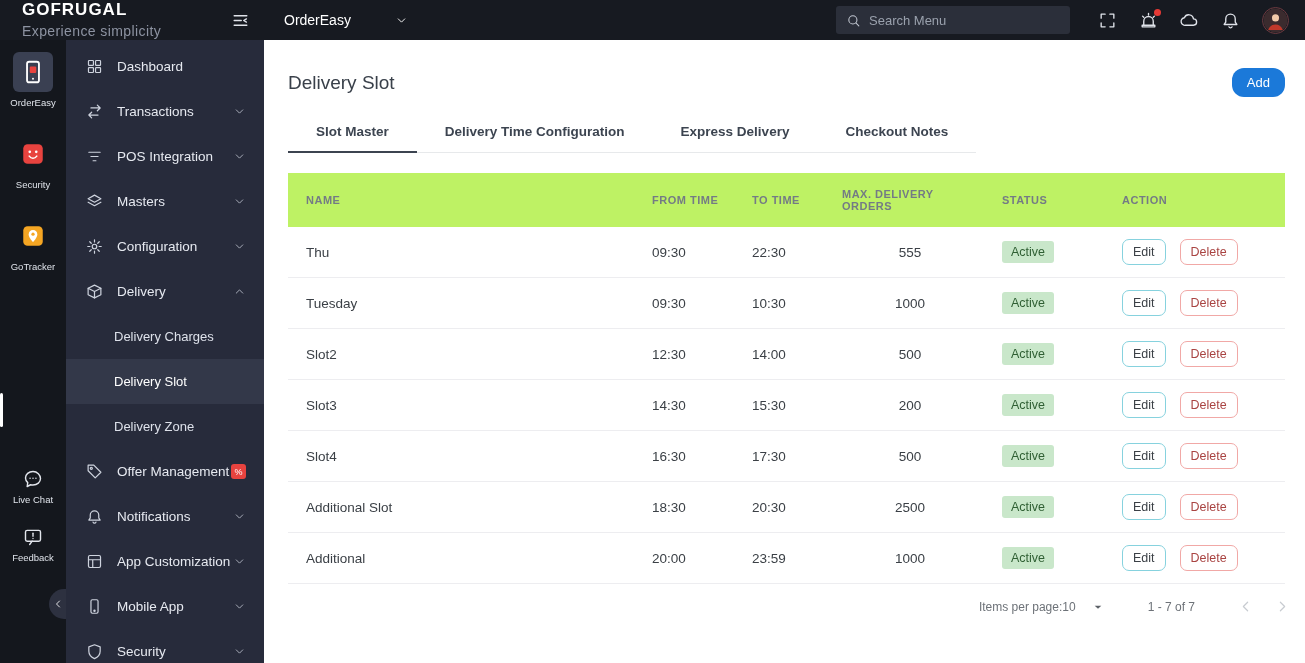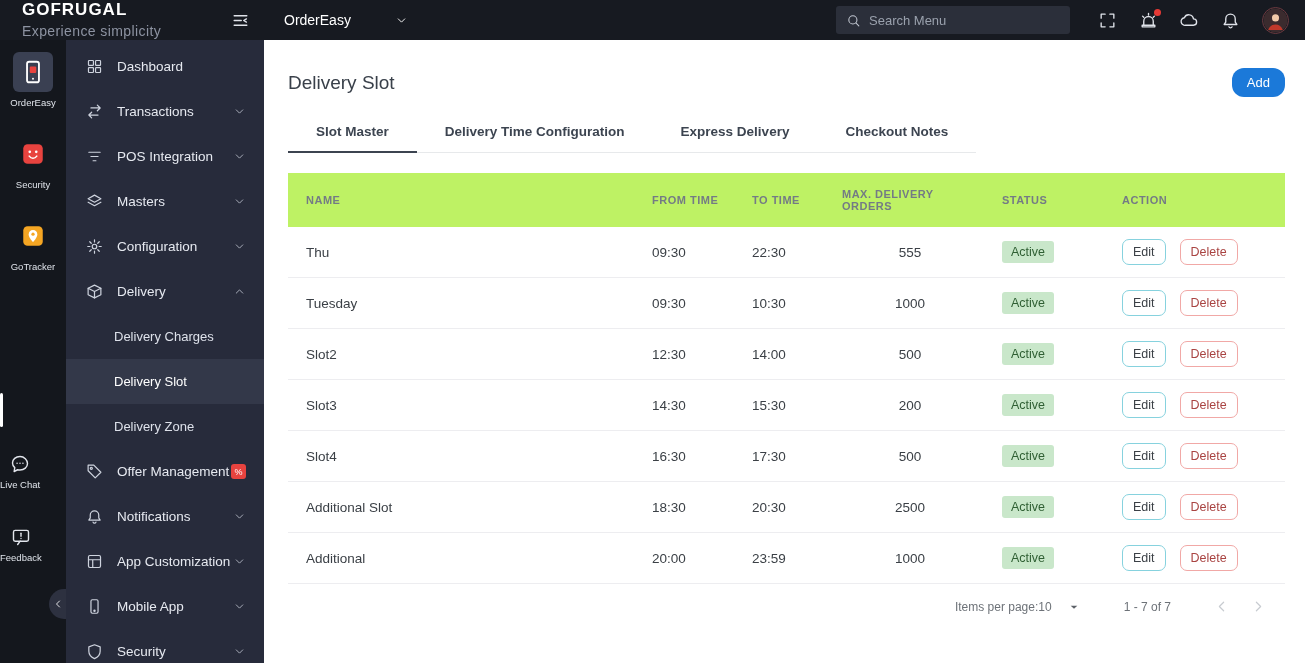--- a/index.html
+++ b/index.html
@@ -65,21 +65,21 @@
 .th-to,.td-to{width:90px}
 .th-max,.td-max{width:160px}
 .th-status,.td-status{width:120px}
 .th-action,.td-action{width:175px}
 .c-center{text-align:center}
 .badge-active{display:inline-block;background:#c9e7ca;color:#2f5f33;font-size:12.5px;padding:4px 9px;border-radius:3px}
 .btn{background:#fff;border-radius:7px;font-size:12.5px;padding:5px 10px;font-family:"Liberation Sans",sans-serif;cursor:pointer}
 .btn-edit{border:1px solid #86d2de;color:#3b4046;margin-right:14px}
 .btn-delete{border:1px solid #f1a8a6;color:#a94442}
 
-.pagination{display:flex;align-items:center;justify-content:flex-end;margin-top:14px;padding-right:38px;color:#6d7278;font-size:12px}
+.pagination{display:flex;align-items:center;justify-content:flex-end;margin-top:14px;padding-right:14px;color:#6d7278;font-size:12px}
 .pg-size{cursor:pointer}
 .pg-caret{width:16px;height:16px;color:#5d6268;margin-left:14px;cursor:pointer}
 .pg-range{margin-left:42px}
 .pg-chev{width:17px;height:17px;color:#c8ccd1;cursor:pointer}
 .pg-chev.first{margin-left:42px}
 .pg-chev + .pg-chev{margin-left:20px}
 
 
 .icon{display:inline-flex}
 .icon svg{width:100%;height:100%;fill:none;stroke:currentColor;stroke-width:1.7;stroke-linecap:round;stroke-linejoin:round;display:block}
@@ -186,21 +186,21 @@
                 <rect x="3" y="3" width="18" height="18" rx="4" fill="#f5a623" stroke="none"></rect>
                 <path d="M12 6.5c-2.3 0-4 1.7-4 4 0 2.8 4 7 4 7s4-4.2 4-7c0-2.3-1.7-4-4-4z" fill="#fff" stroke="none"></path>
                 <circle cx="12" cy="10.3" r="1.5" fill="#f5a623" stroke="none"></circle>
               </svg>
             </span>
           </span>
           <span class="rail-label">GoTracker</span>
         </div>
       </div>
     <div class="rail-bottom">
-      <div style="display:flex;flex-direction:column;align-items:flex-start;gap:37px;width:100%" id="rail-utility-items">
+      <div style="display:flex;flex-direction:column;align-items:center;gap:22px;width:100%" id="rail-utility-items">
           <div class="rail-util">
             <span class="icon util-icon">
               <svg viewBox="0 0 24 24">
                 <path d="M12 3C6.9 3 3 6.5 3 10.8c0 2.2 1 4.1 2.7 5.5L5 21l4.2-2.1c.9.2 1.8.3 2.8.3 5.1 0 9-3.4 9-7.7S17.1 3 12 3z"></path>
                 <circle cx="8.5" cy="11" r="0.9" fill="currentColor" stroke="none"></circle>
                 <circle cx="12" cy="11" r="0.9" fill="currentColor" stroke="none"></circle>
                 <circle cx="15.5" cy="11" r="0.9" fill="currentColor" stroke="none"></circle>
               </svg>
             </span>
             <span class="rail-label">Live Chat</span>

